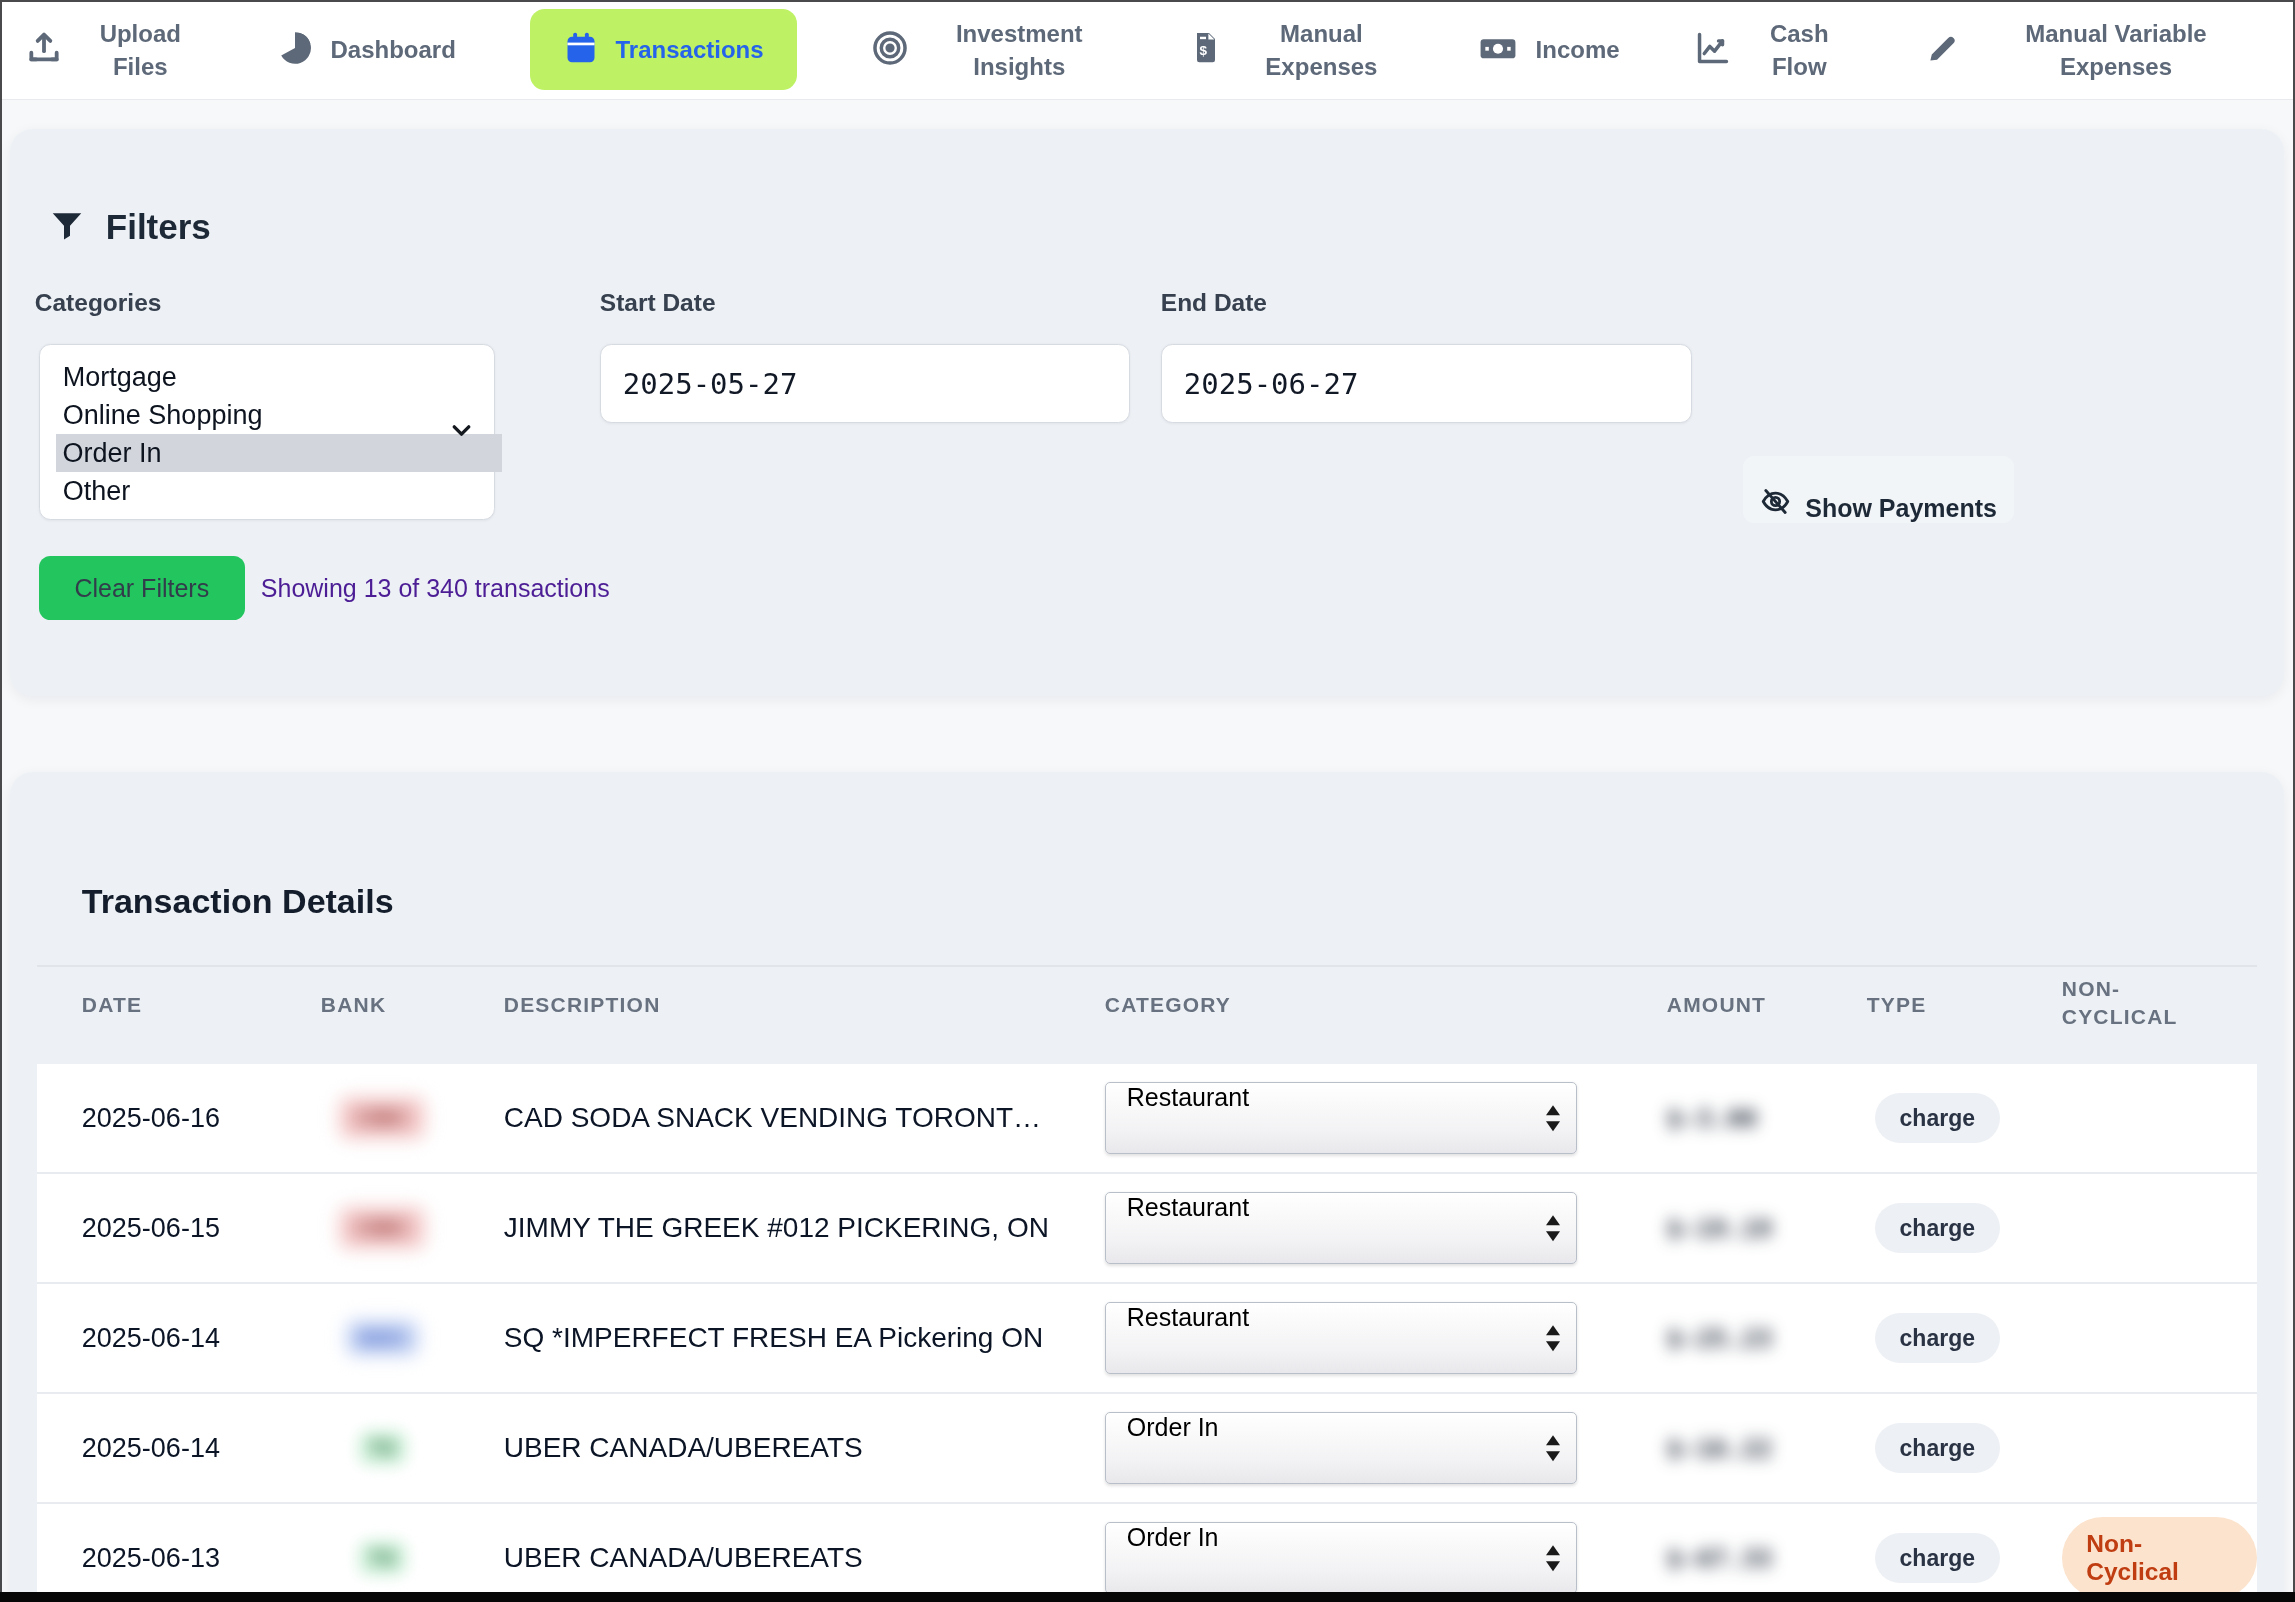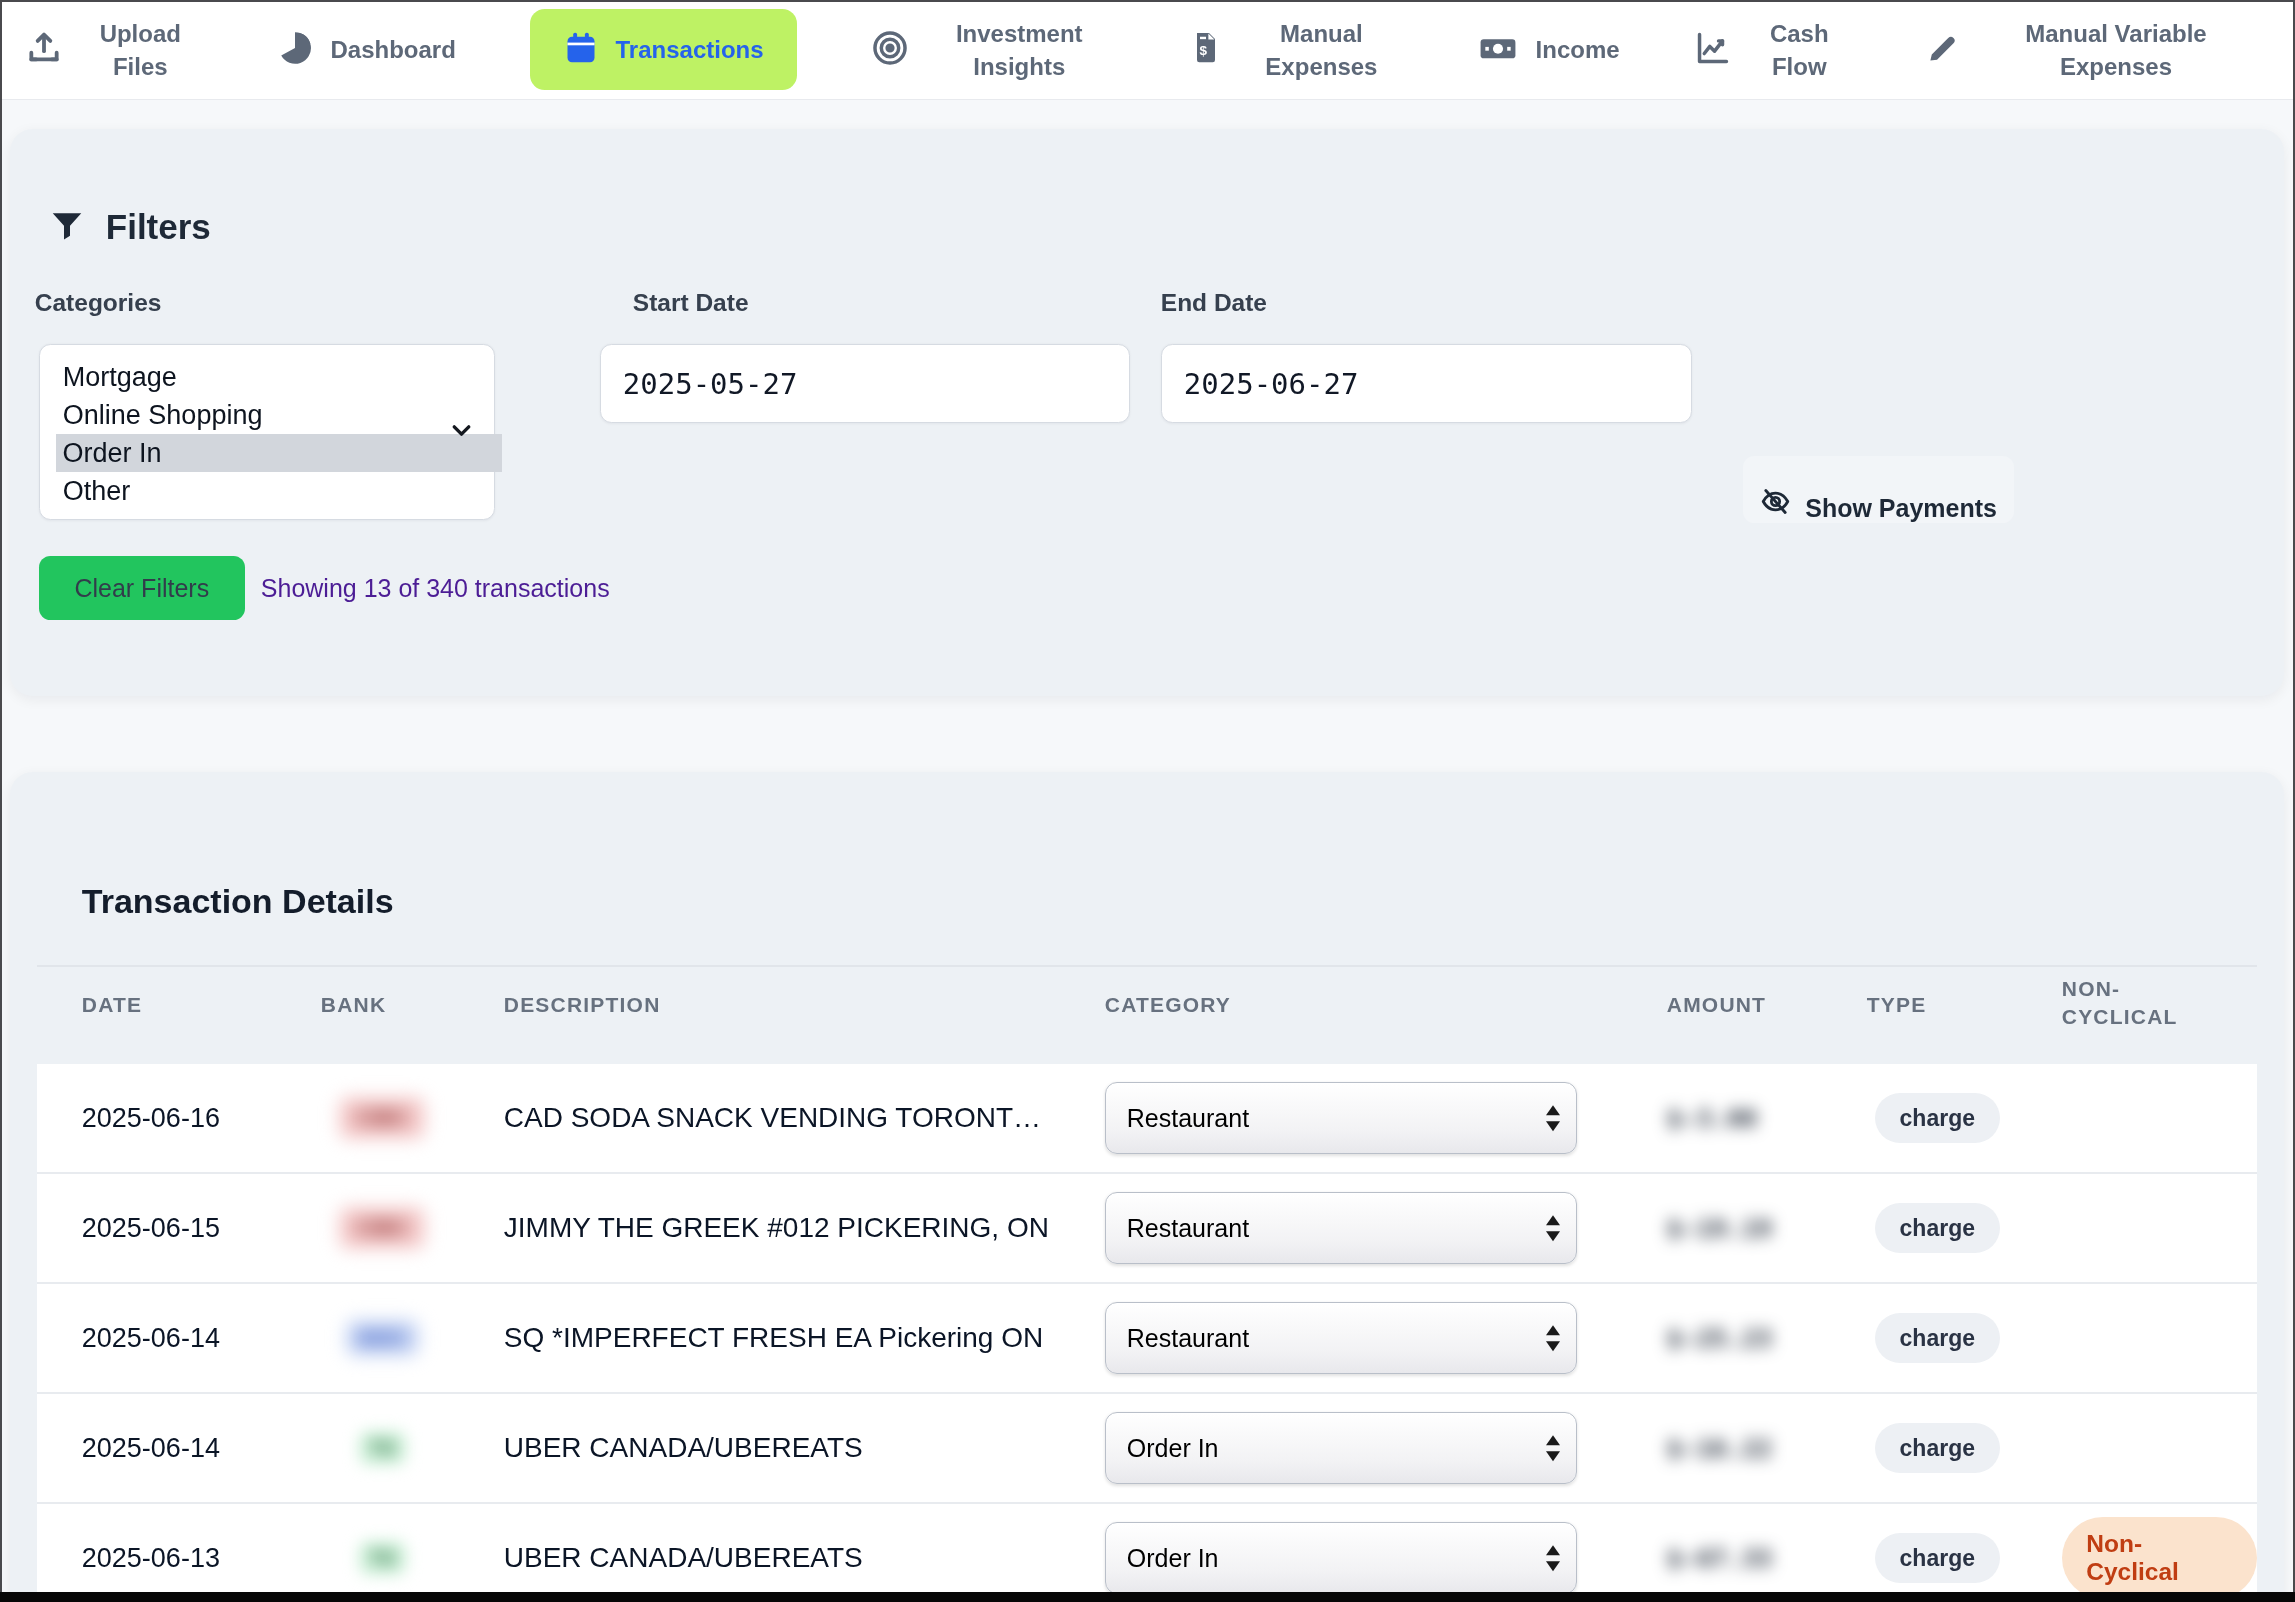--- a/index.html
+++ b/index.html
@@ -64,23 +64,23 @@
   .c-amt{left:1630px;width:188px;font-size:25px;font-weight:600;color:#1a2433;
          font-family:"DejaVu Sans Mono",monospace;filter:blur(8.2px);}
   .c-type{left:1831px;width:139px;justify-content:center;}
   .c-nc{left:2025px;}
 
   .bank-badge{font-size:22px;font-weight:700;border-radius:9.8px;padding:8.2px 16.3px;filter:blur(9px);}
   .bank-red{background:#f5caca;color:#8f2f2f;}
   .bank-blue{background:#c9d7f5;color:#3d5fc4;padding:6.5px 13px;font-size:20.4px;}
   .bank-green{background:#cdf0d8;color:#3f7d55;padding:5.7px 10.6px;font-size:19.6px;filter:blur(7.4px);}
 
-  .mac-select{position:relative;width:472px;height:72px;border:1.6px solid #b9bfc9;border-radius:12px;
+  .mac-select{position:relative;width:472px;height:72px;border:1.6px solid #b9bfc9;border-radius:5px;
       background:linear-gradient(#ffffff, #f2f2f4 70%, #e8e8ec);box-sizing:border-box;
-      display:flex;align-items:center;padding-left:21px;font-size:25px;color:#000;
+      display:flex;padding-left:21px;font-size:25px;color:#000;
       box-shadow:0 1.6px 3.3px rgba(0,0,0,.12);cursor:pointer;}
   .spinner{position:absolute;right:16.3px;top:50%;transform:translateY(-50%);
       display:flex;flex-direction:column;gap:5.7px;}
   .tri-up{width:0;height:0;border-left:7.4px solid transparent;border-right:7.4px solid transparent;
       border-bottom:10.6px solid #1a1a1a;}
   .tri-dn{width:0;height:0;border-left:7.4px solid transparent;border-right:7.4px solid transparent;
       border-top:10.6px solid #1a1a1a;}
 
   .pill-type{background:#edf0f4;color:#2a3344;font-size:23px;font-weight:600;
       border-radius:816px;padding:11.4px 24.5px;}
@@ -202,21 +202,21 @@
       <div class="opt">Online Shopping</div>
       <div class="opt selected">Order In</div>
       <div class="opt">Other</div>
       <span class="chev">
         <svg width="29" height="29" viewBox="0 0 24 24" fill="none" stroke="#14181f" stroke-width="2.8" stroke-linecap="round" stroke-linejoin="round">
           <path d="M6 9 12 15 18 9"></path>
         </svg>
       </span>
     </div>
 
-    <div class="f-label" style="left:590px;margin-left:33px;">Start Date</div>
+    <div class="f-label" style="left:590px;">Start Date</div>
     <div class="dateinput" style="left:590px;width:530px;">
       <span>2025-05-27</span>
     </div>
 
     <div class="f-label" style="left:1151px;">End Date</div>
     <div class="dateinput" style="left:1151px;width:531px;">
       <span>2025-06-27</span>
     </div>
 
     <div class="show-payments">

